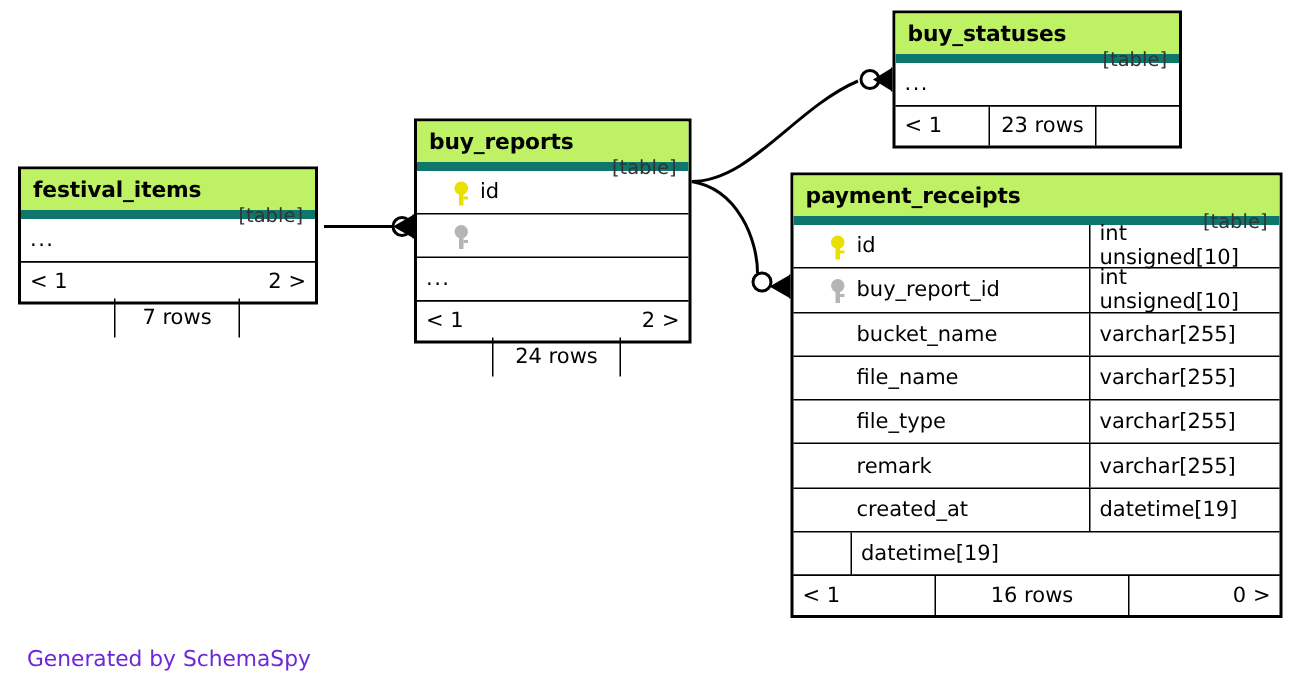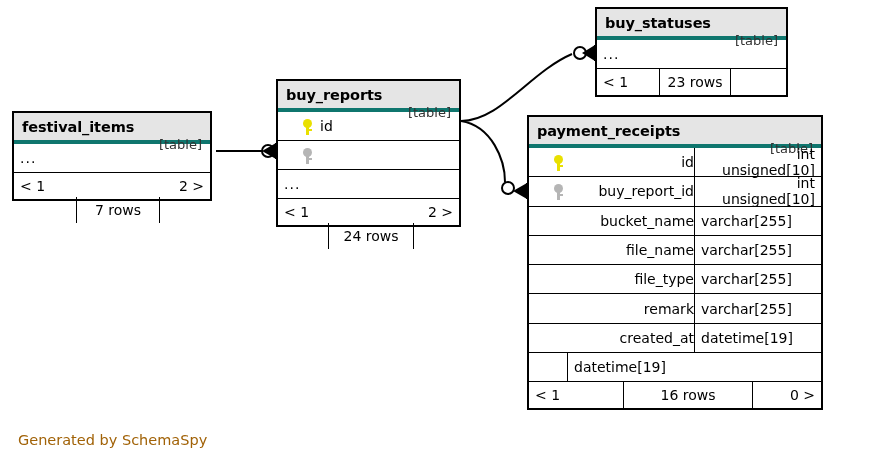--- a/index.html
+++ b/index.html
@@ -34,22 +34,22 @@
     position: absolute;
     box-sizing: border-box;
     border: 2px solid #000000;
     background: #ffffff;
     border-collapse: collapse;
   }
   .tbl .hdr {
     display: flex;
     align-items: center;
     justify-content: space-between;
-    background: #e5e5e5;
-    border-bottom: 4px solid #0f766e;
+    background: #bef264;
+    border-bottom: 6px solid #0f766e;
     padding: 0 8px;
     height: 27px;
   }
   .hdr .tname {
     font-weight: bold;
     font-size: 14.5px;
     letter-spacing: -0.1px;
   }
   .hdr .ttype {
     font-size: 13px;
@@ -140,21 +140,21 @@
     justify-content: center;
     border-left: 1px solid #000000;
     border-right: 1px solid #000000;
   }
   .foot .fc.right { justify-content: flex-end; }
 
   
   #festival_items { left: 12px;  top: 111px; width: 200px; }
   #buy_reports    { left: 276px; top: 79px;  width: 185px; }
   #buy_statuses   { left: 595px; top: 7px;   width: 193px; }
-  #payment_receipts { left: 527px; top: 115px; width: 296px; text-align: right; }
+  #payment_receipts { left: 527px; top: 115px; width: 328px; }
 
   #festival_items .foot .fc.left  { width: 62px; }
   #festival_items .foot .fc.mid   { width: 84px; margin-top: 24px; }
   #festival_items .foot .fc.right { flex: 1 1 auto; }
 
   #buy_reports .foot .fc.left  { width: 50px; }
   #buy_reports .foot .fc.mid   { width: 86px; margin-top: 24px; }
   #buy_reports .foot .fc.right { flex: 1 1 auto; }
 
   #buy_statuses .foot .fc.left  { width: 62px; }
@@ -165,21 +165,21 @@
   #payment_receipts .foot .fc.mid   { width: 130px; }
   #payment_receipts .foot .fc.right { flex: 1 1 auto; }
 
   #payment_receipts .row { height: 29.3px; }
 
   .credit {
     position: absolute;
     left: 18px;
     top: 432px;
     font-size: 14.5px;
-    color: #a16207;
+    color: #6d28d9;
   }
 </style>
 </head>
 <body>
 
 <div id="canvas">
 
   <svg id="edges" viewBox="0 0 876 464" xmlns="http://www.w3.org/2000/svg">
 
     <g>

